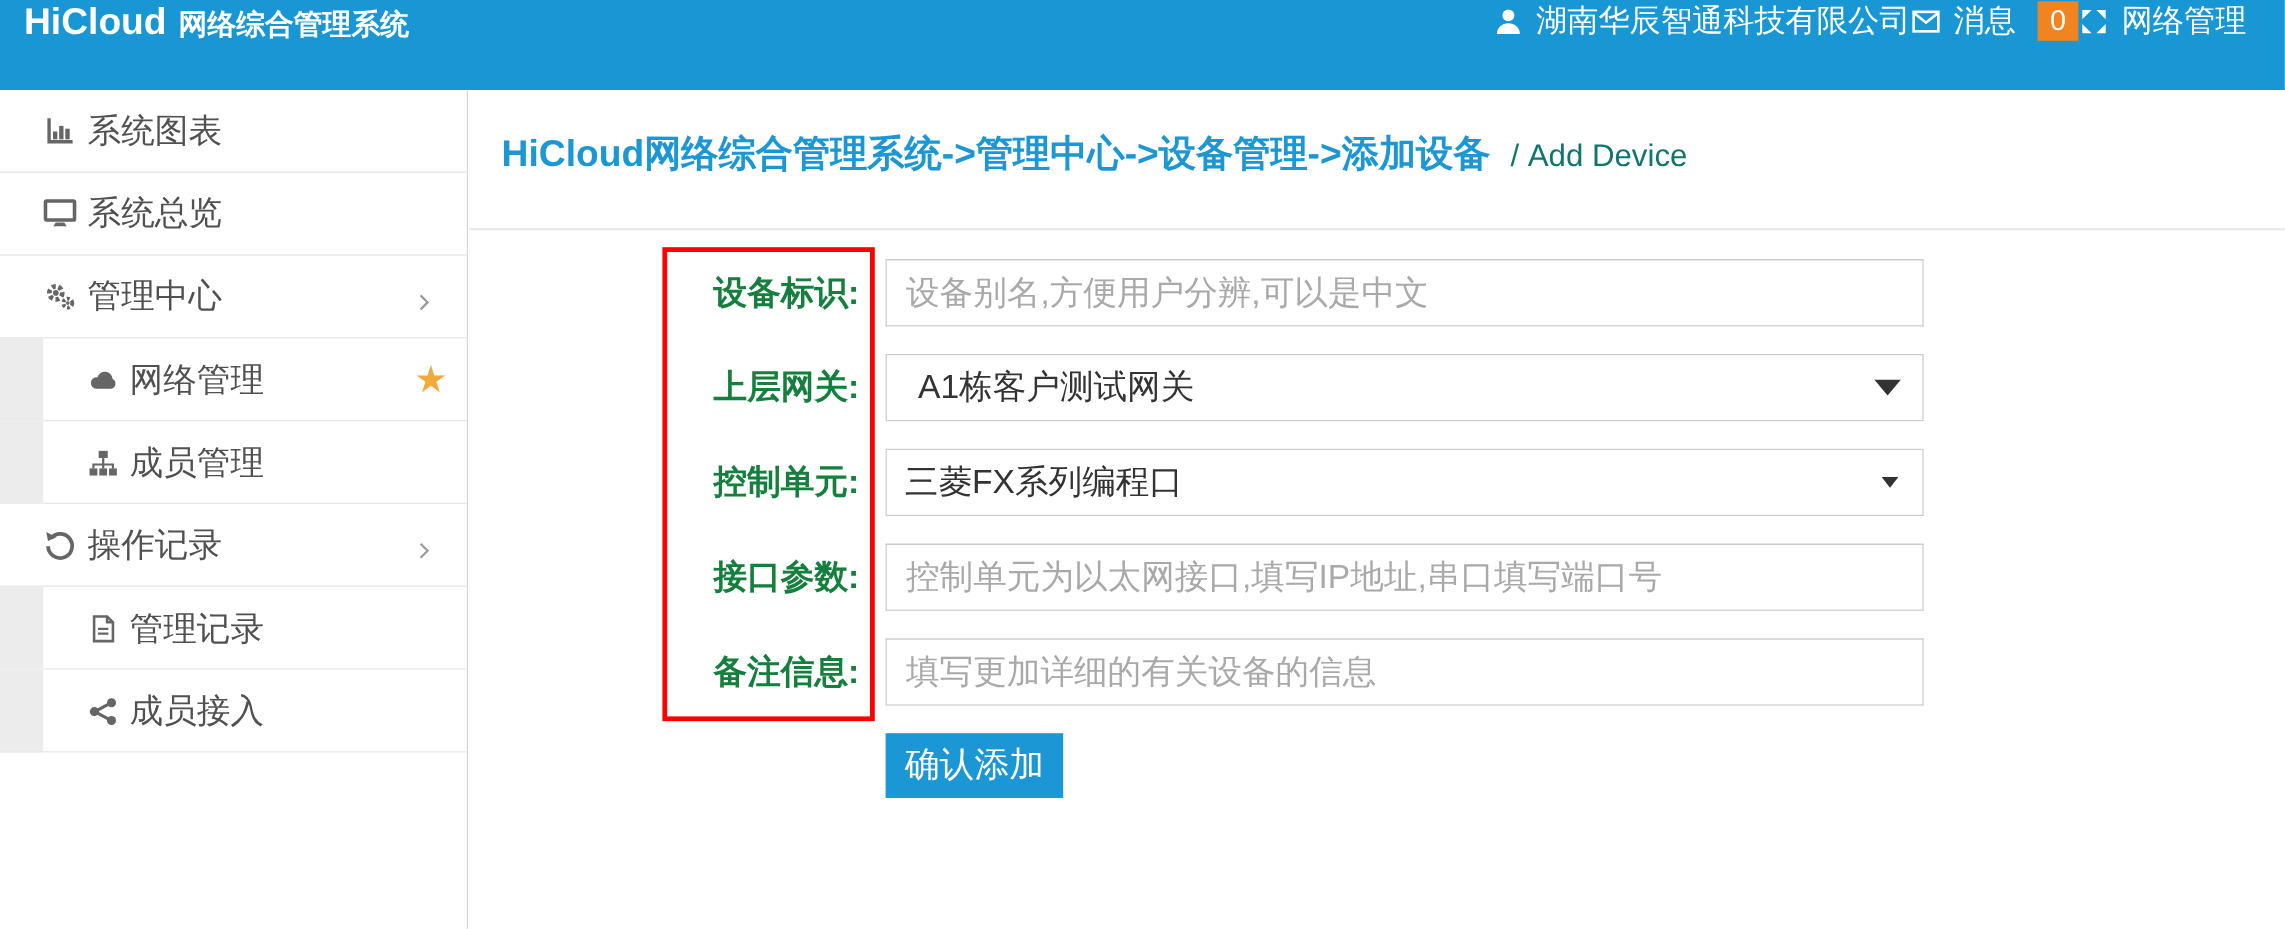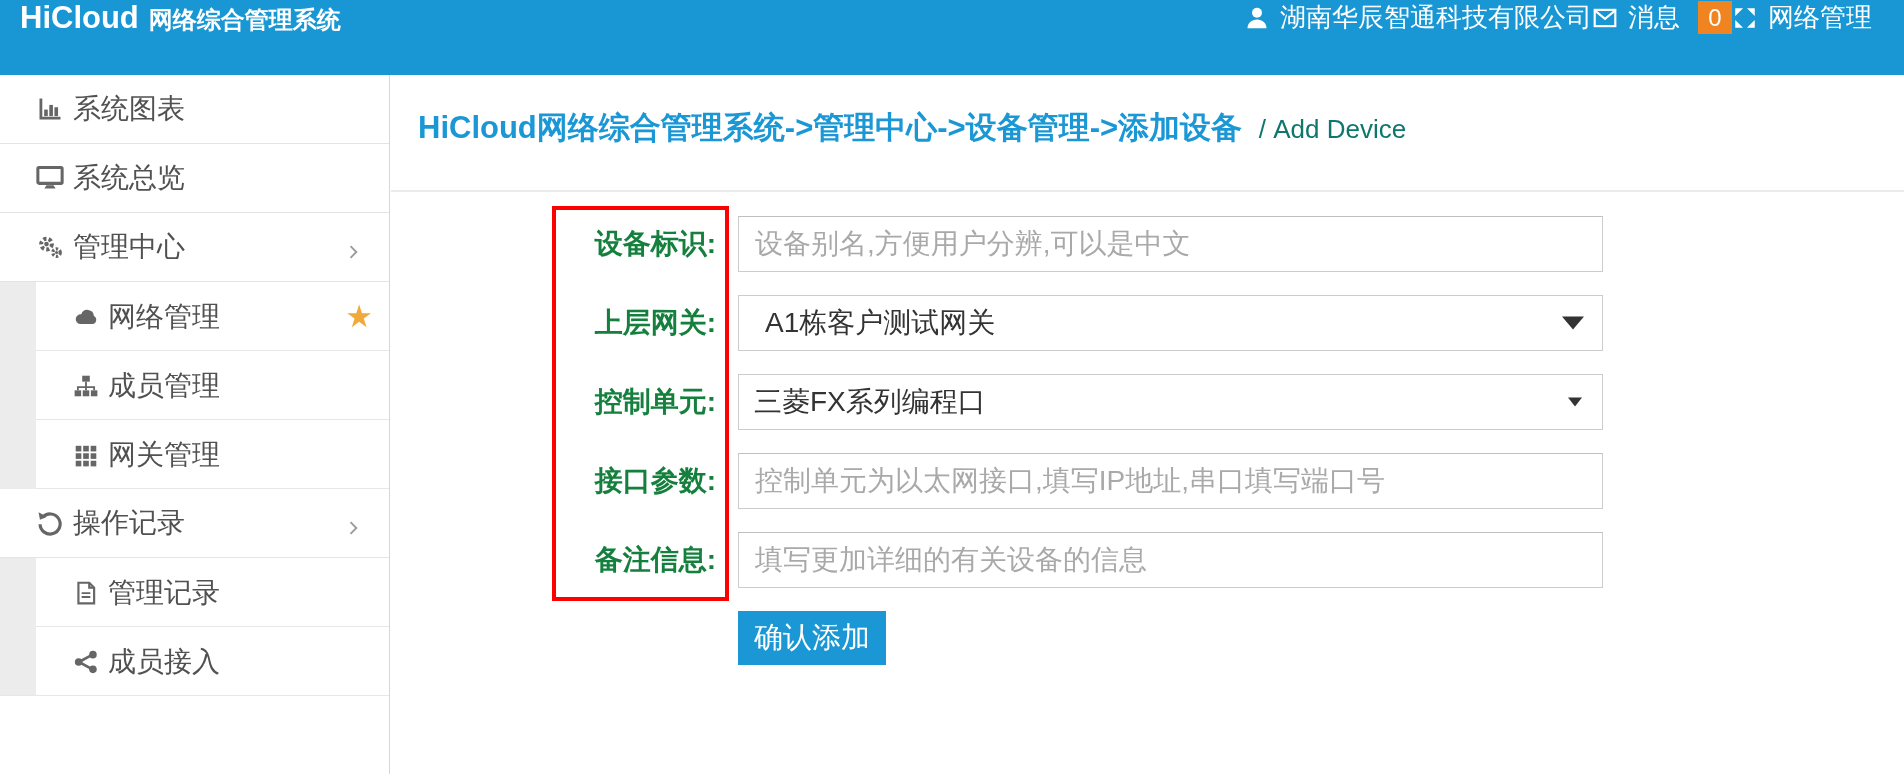--- a/index.html
+++ b/index.html
@@ -179,39 +179,20 @@
             <rect x="9" y="16" width="6" height="5.5"></rect>
             <rect x="16.5" y="16" width="6" height="5.5"></rect>
           </g>
           <path d="M12 8v3.5M4.5 16v-3h15v3M12 11.5V16" fill="none" stroke="currentColor" stroke-width="1.7"></path>
         </svg>
     </span>
     <span>成员管理</span>
     <span class="sep"></span>
   </div>
 
-  <div class="item l2">
-    <span class="mi">
-      <svg viewBox="0 0 24 24">
-          <g fill="currentColor">
-            <rect x="2.5" y="3.5" width="5.2" height="5.2"></rect>
-            <rect x="9.4" y="3.5" width="5.2" height="5.2"></rect>
-            <rect x="16.3" y="3.5" width="5.2" height="5.2"></rect>
-            <rect x="2.5" y="10.4" width="5.2" height="5.2"></rect>
-            <rect x="9.4" y="10.4" width="5.2" height="5.2"></rect>
-            <rect x="16.3" y="10.4" width="5.2" height="5.2"></rect>
-            <rect x="2.5" y="17.3" width="5.2" height="5.2"></rect>
-            <rect x="9.4" y="17.3" width="5.2" height="5.2"></rect>
-            <rect x="16.3" y="17.3" width="5.2" height="5.2"></rect>
-          </g>
-        </svg>
-    </span>
-    <span>网关管理</span>
-    <span class="sep"></span>
-  </div>
 
 
   <div class="item l1">
     <span class="mi">
       <svg viewBox="0 0 24 24">
           <path d="M5.6 7.2A8.6 8.6 0 1 1 3.5 13" fill="none" stroke="currentColor" stroke-width="2.7"></path>
           <path d="M2.2 2.8l1.2 6.4 6-2.6z" fill="currentColor"></path>
         </svg>
     </span>
     <span>操作记录</span>

